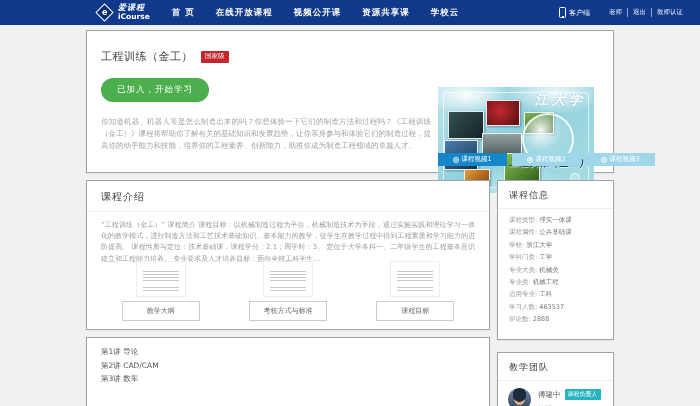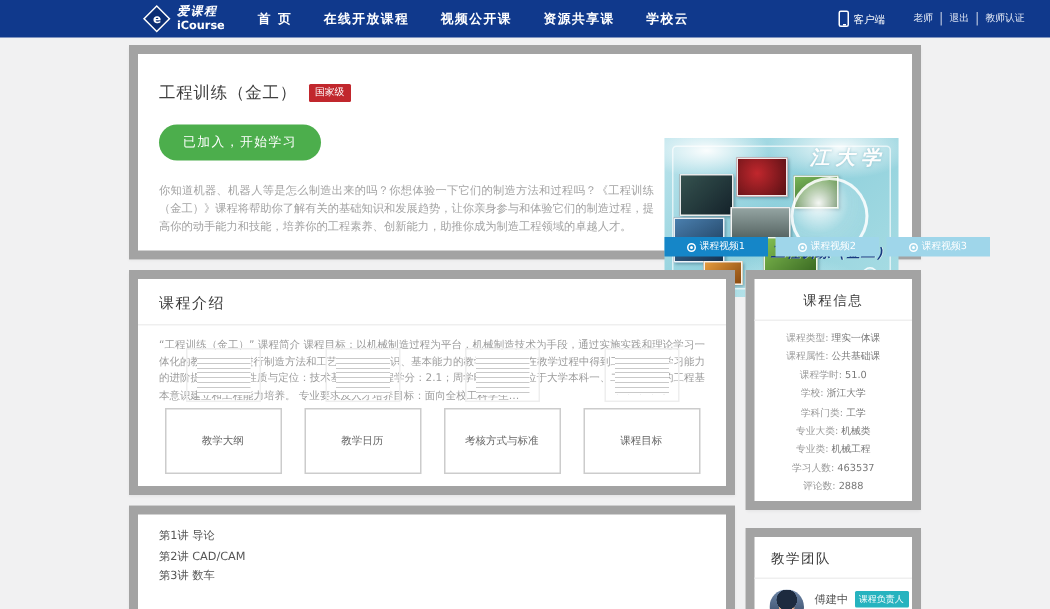--- a/index.html
+++ b/index.html
@@ -22,21 +22,21 @@
     white-space:nowrap; cursor:pointer; letter-spacing:1px; }
   .nav-right { position:absolute; right:12px; top:0; height:25px; display:flex; align-items:center;justify-content:space-between; }
   .phone-icon { width:7px; height:11px; border:1px solid #fff; border-radius:1.5px;
     margin-right:3px; position:relative; }
   .phone-icon::after { content:""; position:absolute; bottom:0.5px; left:2px; width:2px; height:1px; background:#fff; }
   .client-label { font-size:7px; color:#fff; margin-right:14px; cursor:pointer; }
   .user-link { font-size:6.5px; color:#e8edf8; cursor:pointer; padding:0 5px; white-space:nowrap; }
   .user-link + .user-link { border-left:1px solid rgba(255,255,255,0.55); }
 
   
-  .card { position:absolute; background:#fff; border:6px solid #a3a3a3;
+  .card { position:absolute; background:#fff; border:1px solid #a3a3a3;
     box-shadow:0 1px 2px rgba(0,0,0,0.05); }
 
   
   .course-card { left:86px; top:30px; width:528px; height:143px; }
   .course-title-row { position:absolute; left:14px; top:18px; display:flex; align-items:center; }
   .course-title { font-size:11px; color:#404040; letter-spacing:0.5px; }
   .badge-national { margin-left:8px; background:#c1272d; color:#fff; font-size:6.5px;
     padding:1.5px 4px; border-radius:1px; }
   .join-btn { position:absolute; left:14px; top:47px; background:#4cae4c; color:#fff;
     border:none; border-radius:12px; font-size:8.5px; padding:6px 16px; cursor:pointer;
@@ -88,27 +88,27 @@
 
   .attach-row { position:absolute; left:0; bottom:8px; width:100%; display:flex; justify-content:space-around; padding:0 10px; }
   .attach { display:flex; flex-direction:column; align-items:center; width:86px; }
   .thumb { width:50px; height:36px; background:#fff; border:1px solid #eee; cursor:pointer;
     background-image:repeating-linear-gradient(#ffffff 0 2.5px, #c9c9c9 2.5px 3.2px);
     background-clip:content-box; padding:4px 6px; margin-bottom:4px; }
   .thumb.grid { background-image:
       repeating-linear-gradient(#ffffff 0 2.5px, #c9c9c9 2.5px 3.2px),
       repeating-linear-gradient(90deg,#ffffff 0 7px, #c9c9c9 7px 7.8px); }
   .attach-btn { border:1px solid #ccc; background:#fff; color:#666; font-size:7px;
-    padding:16px 0; width:78px; text-align:center; cursor:pointer; font-family:inherit; }
+    padding:4px 0; width:78px; text-align:center; cursor:pointer; font-family:inherit; }
 
   .unit-list { padding:7px 14px; }
   .unit-item { font-size:7.5px; color:#555; line-height:13.5px; cursor:pointer; white-space:nowrap; }
 
   
-  .info-card { left:497px; top:180px; width:117px; height:160px;text-align:center; }
+  .info-card { left:497px; top:180px; width:117px; height:160px; }
   .team-card { left:497px; top:352px; width:117px; height:80px; }
   .side-head { padding:8px 11px 6px; font-size:9px; color:#3c3c3c; border-bottom:1px solid #efefef; letter-spacing:1px; }
   .info-fields { padding:5px 11px; }
   .info-line { font-size:6.5px; line-height:12.4px; white-space:nowrap; }
   .info-label { color:#9a9a9a; }
   .info-value { color:#787878; }
 
   .member { display:flex; padding:7px 10px; cursor:pointer; }
   .avatar { width:23px; height:23px; border-radius:50%; flex:none; overflow:hidden;
     background:
@@ -194,24 +194,20 @@
   <div class="card intro-card">
     <div class="sec-head">课程介绍</div>
     <div class="intro-body">“工程训练（金工）” 课程简介 课程目标：以机械制造过程为平台，机械制造技术为手段，通过实施实践和理论学习一体化的教学模式，进行制造方法和工艺技术基础知识、基本能力的教学，使学生在教学过程中得到工程素质和学习能力的进阶提高。 课程性质与定位：技术基础课，课程学分：2.1；周学时：3。 定位于大学本科一、二年级学生的工程基本意识建立和工程能力培养。 专业要求及人才培养目标：面向全校工科学生…</div>
     <div class="attach-row">
       <div class="attach">
         <div class="thumb"></div>
         <button class="attach-btn">教学大纲</button>
       </div>
       <div class="attach">
         <div class="thumb"></div>
-        <button class="attach-btn">教学日历</button>
-      </div>
-      <div class="attach">
-        <div class="thumb"></div>
         <button class="attach-btn">考核方式与标准</button>
       </div>
       <div class="attach">
         <div class="thumb grid"></div>
         <button class="attach-btn">课程目标</button>
       </div>
     </div>
   </div>
 
   <div class="card units-card">
@@ -221,25 +217,25 @@
       <div class="unit-item">第3讲 数车</div>
 
     </div>
   </div>
 
   <div class="card info-card">
     <div class="side-head">课程信息</div>
     <div class="info-fields">
       <div class="info-line"><span class="info-label">课程类型:</span> <span class="info-value">理实一体课</span></div>
       <div class="info-line"><span class="info-label">课程属性:</span> <span class="info-value">公共基础课</span></div>
-      <div class="info-line"><span class="info-label">课程学时:</span> <span class="info-value">51.0</span></div>
       <div class="info-line"><span class="info-label">学校:</span> <span class="info-value">浙江大学</span></div>
       <div class="info-line"><span class="info-label">学科门类:</span> <span class="info-value">工学</span></div>
       <div class="info-line"><span class="info-label">专业大类:</span> <span class="info-value">机械类</span></div>
       <div class="info-line"><span class="info-label">专业类:</span> <span class="info-value">机械工程</span></div>
+      <div class="info-line"><span class="info-label">适用专业:</span> <span class="info-value">工科</span></div>
       <div class="info-line"><span class="info-label">学习人数:</span> <span class="info-value">463537</span></div>
       <div class="info-line"><span class="info-label">评论数:</span> <span class="info-value">2888</span></div>
     </div>
   </div>
 
   <div class="card team-card">
     <div class="side-head">教学团队</div>
     <div class="member">
       <div class="avatar"></div>
       <div class="member-info">

